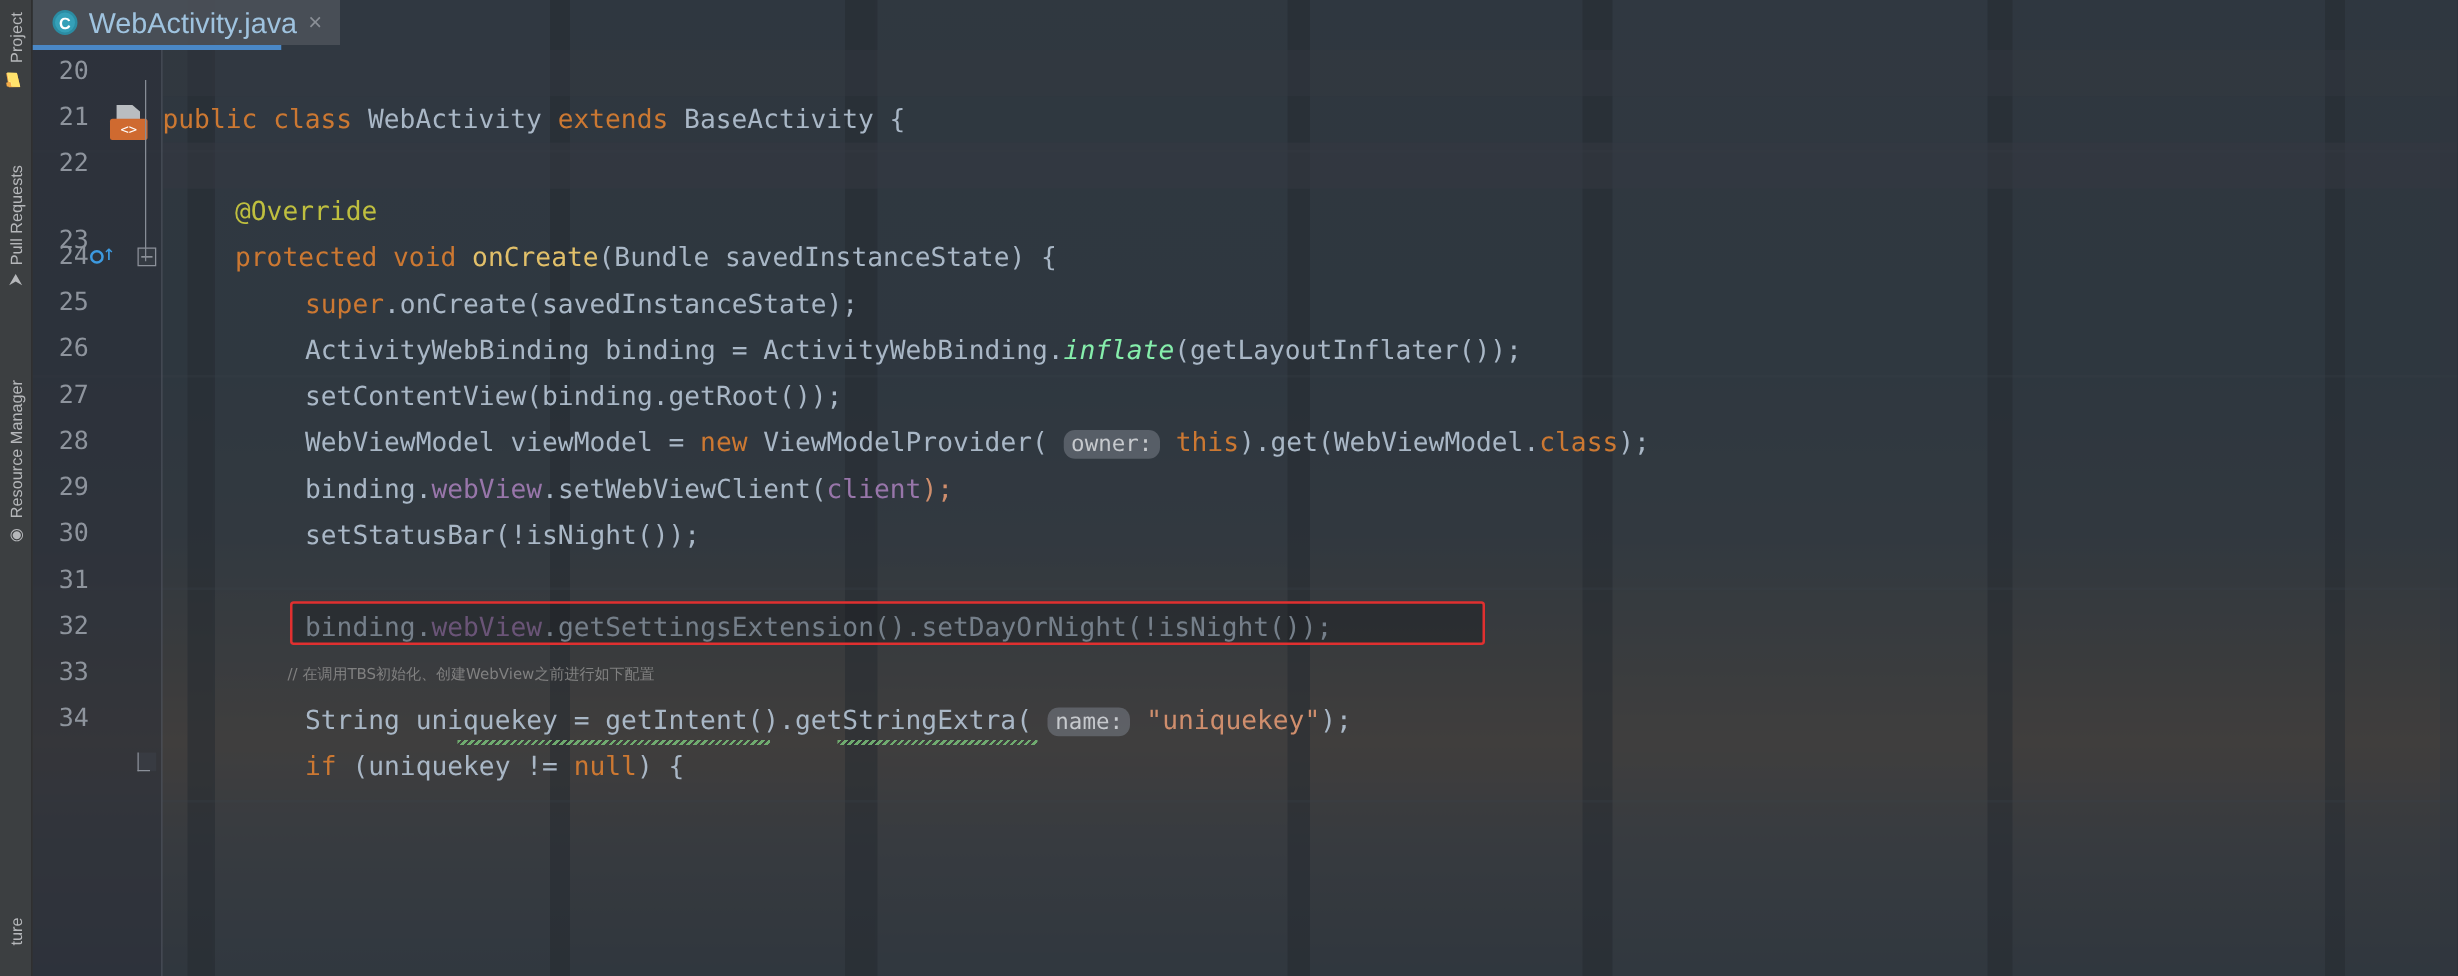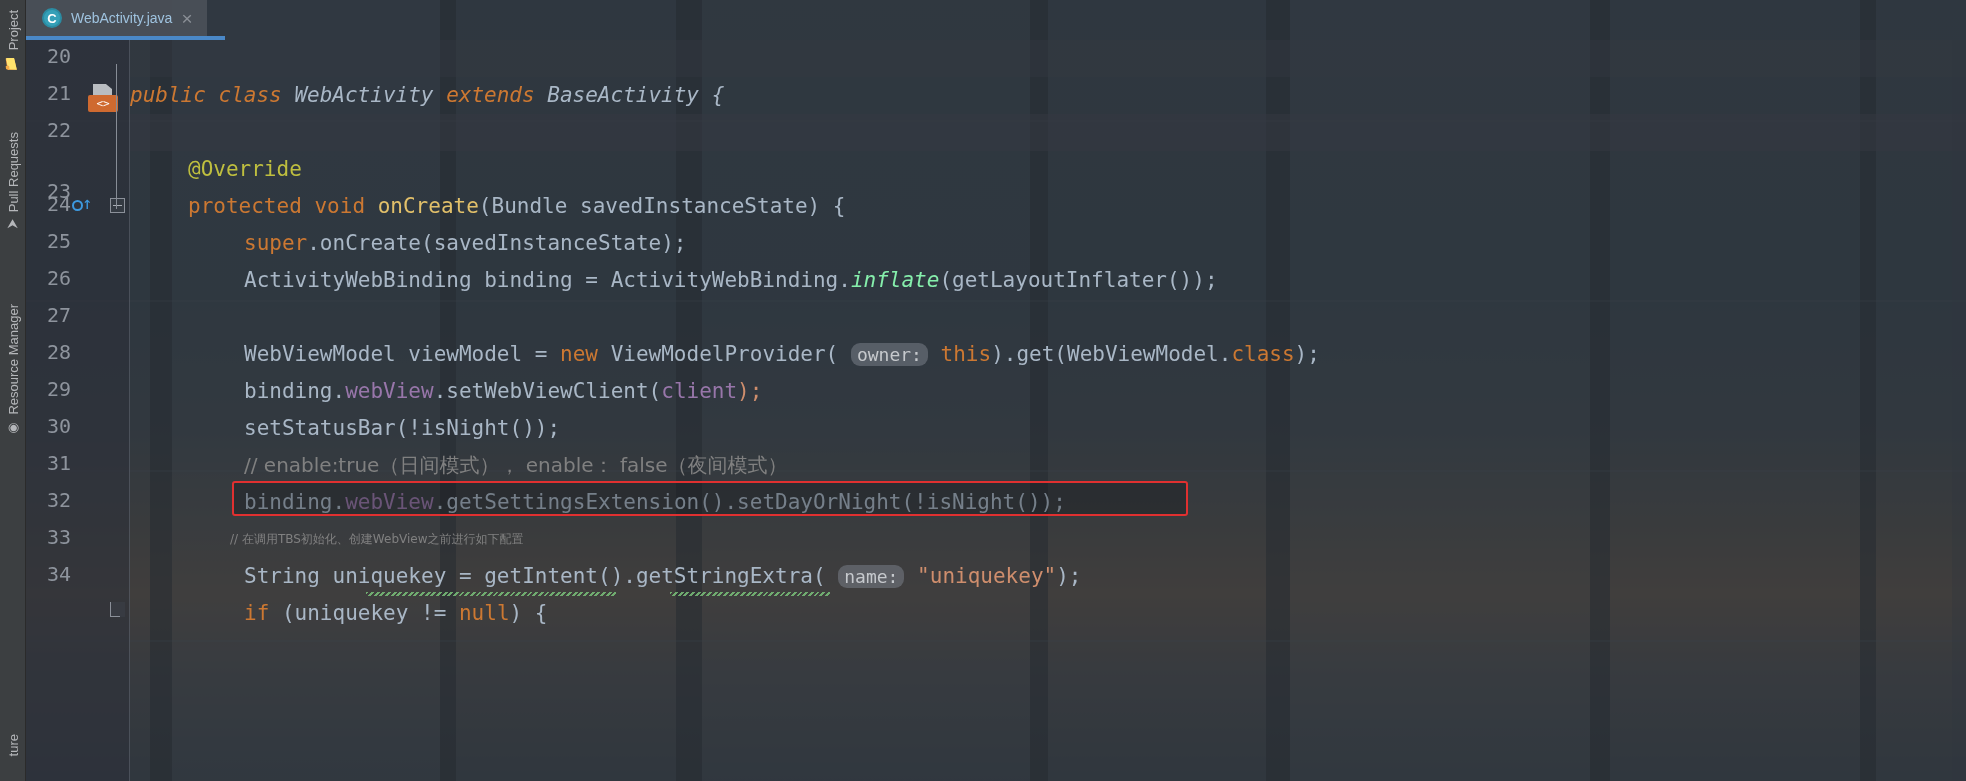--- a/index.html
+++ b/index.html
@@ -56,21 +56,21 @@
 
   
   #tabbar { position:absolute; left:26px; top:0; right:0; height:36px; z-index:30; }
   #tab {
     position:absolute; left:0; top:0; height:36px;
     display:flex; align-items:center; gap:9px;
     padding:0 14px 0 16px;
     background:rgba(75,80,88,.92);
     font-family:"Liberation Sans", sans-serif;
   }
-  #tab .tabname { color:#9fc3df; font-size:14px; }
+  #tab .tabname { color:#9fc3df; font-size:23px; }
   #tab .tabclose { color:#8a8f96; font-size:19px; line-height:1; cursor:default; }
   #tabunderline {
     position:absolute; left:0; top:36px; height:4px; width:225px;
     background:#4a88c7; z-index:31;
   }
   .jicon {
     width:20px; height:20px; border-radius:50%;
     background:#35a0b8; color:#ffffff;
     font-family:"Liberation Sans", sans-serif; font-size:13px; font-weight:bold;
     display:flex; align-items:center; justify-content:center;
@@ -274,40 +274,40 @@
     </div>
   </div>
   <div id="foldline"></div>
 
   <div id="code">
 
     <div class="lineband" style="top:74px;left:-104px;"></div>
     <div class="lineband" style="top:0px;left:-104px;background:rgba(52,57,66,.40);"></div>
 
 
-    <div class="cl" style="top:37px;font-style:italic;"><span class="kw">public</span> <span class="kw">class</span> <span class="cls">WebActivity</span> <span class="kw">extends</span> <span class="cls">BaseActivity</span> <span class="pln">{</span></div>
+    <div class="cl" style="top:37px;"><span class="kw">public</span> <span class="kw">class</span> <span class="cls">WebActivity</span> <span class="kw">extends</span> <span class="cls">BaseActivity</span> <span class="pln">{</span></div>
 
     <div class="cl" style="top:74px;"></div>
 
     <div class="cl" style="top:111px;left:58px;"><span class="ann">@Override</span></div>
 
     <div class="cl" style="top:148px;left:58px;"><span class="kw">protected</span> <span class="kw">void</span> <span class="mth">onCreate</span><span class="pln">(Bundle savedInstanceState) {</span></div>
 
     <div class="cl" style="top:185px;left:114px;"><span class="kw">super</span><span class="pln">.onCreate(savedInstanceState);</span></div>
 
     <div class="cl" style="top:222px;left:114px;"><span class="pln">ActivityWebBinding binding = ActivityWebBinding.</span><span class="stat">inflate</span><span class="pln">(getLayoutInflater());</span></div>
 
+    <div class="cl" style="top:259px;left:114px;"><span class="pln">setContentView(binding.getRoot());</span></div>
 
     <div class="cl" style="top:296px;left:114px;"><span class="pln">WebViewModel viewModel = </span><span class="kw">new</span><span class="pln"> ViewModelProvider(</span> <span class="hint">owner:</span> <span class="kw">this</span><span class="pln">).get(WebViewModel.</span><span class="kw">class</span><span class="pln">);</span></div>
 
     <div class="cl" style="top:333px;left:114px;"><span class="pln">binding.</span><span class="fld">webView</span><span class="pln">.setWebViewClient(</span><span class="fld">client</span><span class="str">);</span></div>
 
     <div class="cl" style="top:370px;left:114px;"><span class="pln">setStatusBar(!isNight());</span></div>
 
-    <div class="cl" style="top:407px;left:114px;font-size:20px;font-family:'DejaVu Sans', sans-serif;"><span class="cmt">// enable:true（日间模式）， enable： false（夜间模式）</span></div>
 
     <div class="cl" style="top:444px;left:114px;"><span class="pln">binding.</span><span class="fld">webView</span><span class="pln">.getSettingsExtension().setDayOrNight(!isNight());</span></div>
 
     <div class="cl" style="top:481px;left:100px;font-size:12px;font-family:'DejaVu Sans', sans-serif;"><span class="cmt">// 在调用TBS初始化、创建WebView之前进行如下配置</span></div>
 
     <div class="cl" style="top:518px;left:114px;"><span class="pln">String uniquekey = getIntent().getStringExtra(</span> <span class="hint">name:</span> <span class="str">"uniquekey"</span><span class="pln">);</span></div>
 
     <div class="cl" style="top:555px;left:114px;"><span class="kw">if</span><span class="pln"> (uniquekey </span><span class="pln">!=</span><span class="kw"> null</span><span class="pln">) {</span></div>
 
     <div class="squig" style="left:236px;top:552px;width:250px;"></div>

